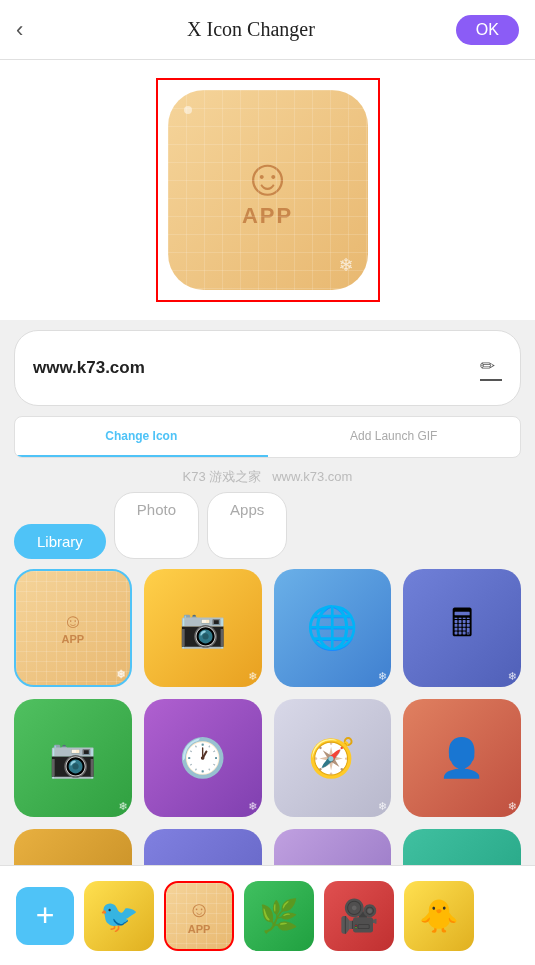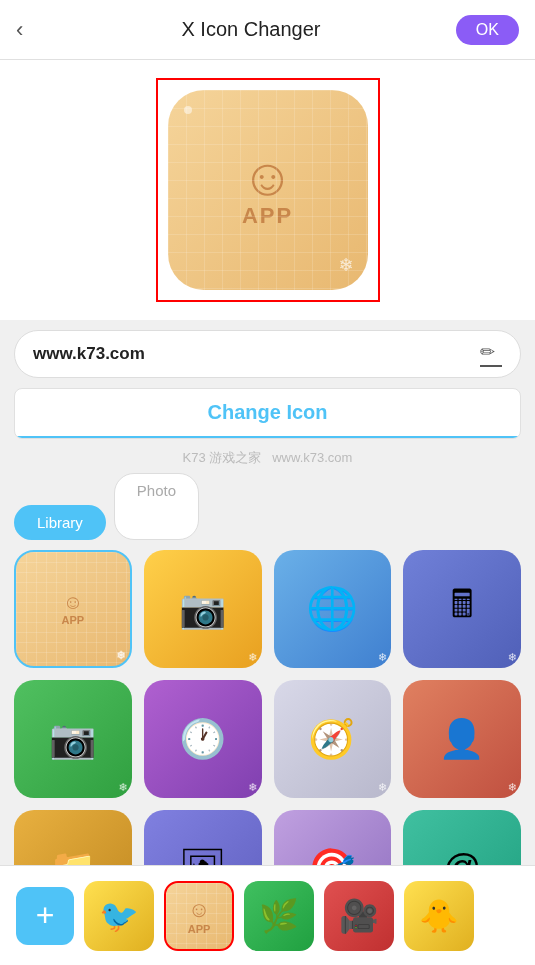--- a/index.html
+++ b/index.html
@@ -25,20 +25,21 @@
     .header-back {
       font-size: 22px;
       color: #555;
       cursor: pointer;
       width: 30px;
     }
     .header-title {
       font-size: 20px;
       font-weight: 500;
       color: #222;
+      font-family: Liberation Serif, serif;
     }
     .header-ok {
       background: #8b5cf6;
       color: #fff;
       border: none;
       border-radius: 20px;
       padding: 6px 20px;
       font-size: 16px;
       cursor: pointer;
     }
@@ -105,21 +106,21 @@
     }
 
     
     .url-bar {
       background: #fff;
       margin: 10px 14px;
       border-radius: 24px;
       border: 1px solid #ddd;
       display: flex;
       align-items: center;
-      padding: 10px 18px;
+      padding: 24px 18px;
       gap: 10px;
     }
     .url-text {
       flex: 1;
       font-size: 17px;
       font-weight: bold;
       color: #222;
     }
     .edit-icon {
       font-size: 18px;
@@ -138,21 +139,21 @@
       background: #fff;
       margin: 0 14px 10px;
       border-radius: 8px;
       overflow: hidden;
       border: 1px solid #e0e0e0;
     }
     .tab {
       flex: 1;
       text-align: center;
       padding: 12px 0;
-      font-size: 20px;
+      font-size: 12px;
       cursor: pointer;
     }
     .tab.active {
       color: #4fc3f7;
       font-weight: 600;
       border-bottom: 2.5px solid #4fc3f7;
     }
     .tab.inactive {
       color: #aaa;
     }
@@ -352,27 +353,29 @@
 <div class="url-bar">
   <span class="url-text">www.k73.com</span>
   <div>
     <div class="edit-icon">✏</div>
     <div class="edit-underline"></div>
   </div>
 </div>
 
 <div class="tabs">
   <div class="tab active">Change Icon</div>
+  <div class="tab inactive">Add Launch GIF</div>
 </div>
 
 <div class="watermark">K73 游戏之家 &nbsp; www.k73.com</div>
 
 <div class="sub-tabs">
   <div class="sub-tab active">Library</div>
   <div class="sub-tab inactive">Photo</div>
+  <div class="sub-tab inactive">Apps</div>
 </div>
 
 <div class="icons-grid">
 
   <div class="icon-cell ic-app selected">
     <div class="ic-app-inner">
       <span class="small-smiley">☺</span>
       <span class="small-app">APP</span>
     </div>
     <span class="sf">❄</span>

